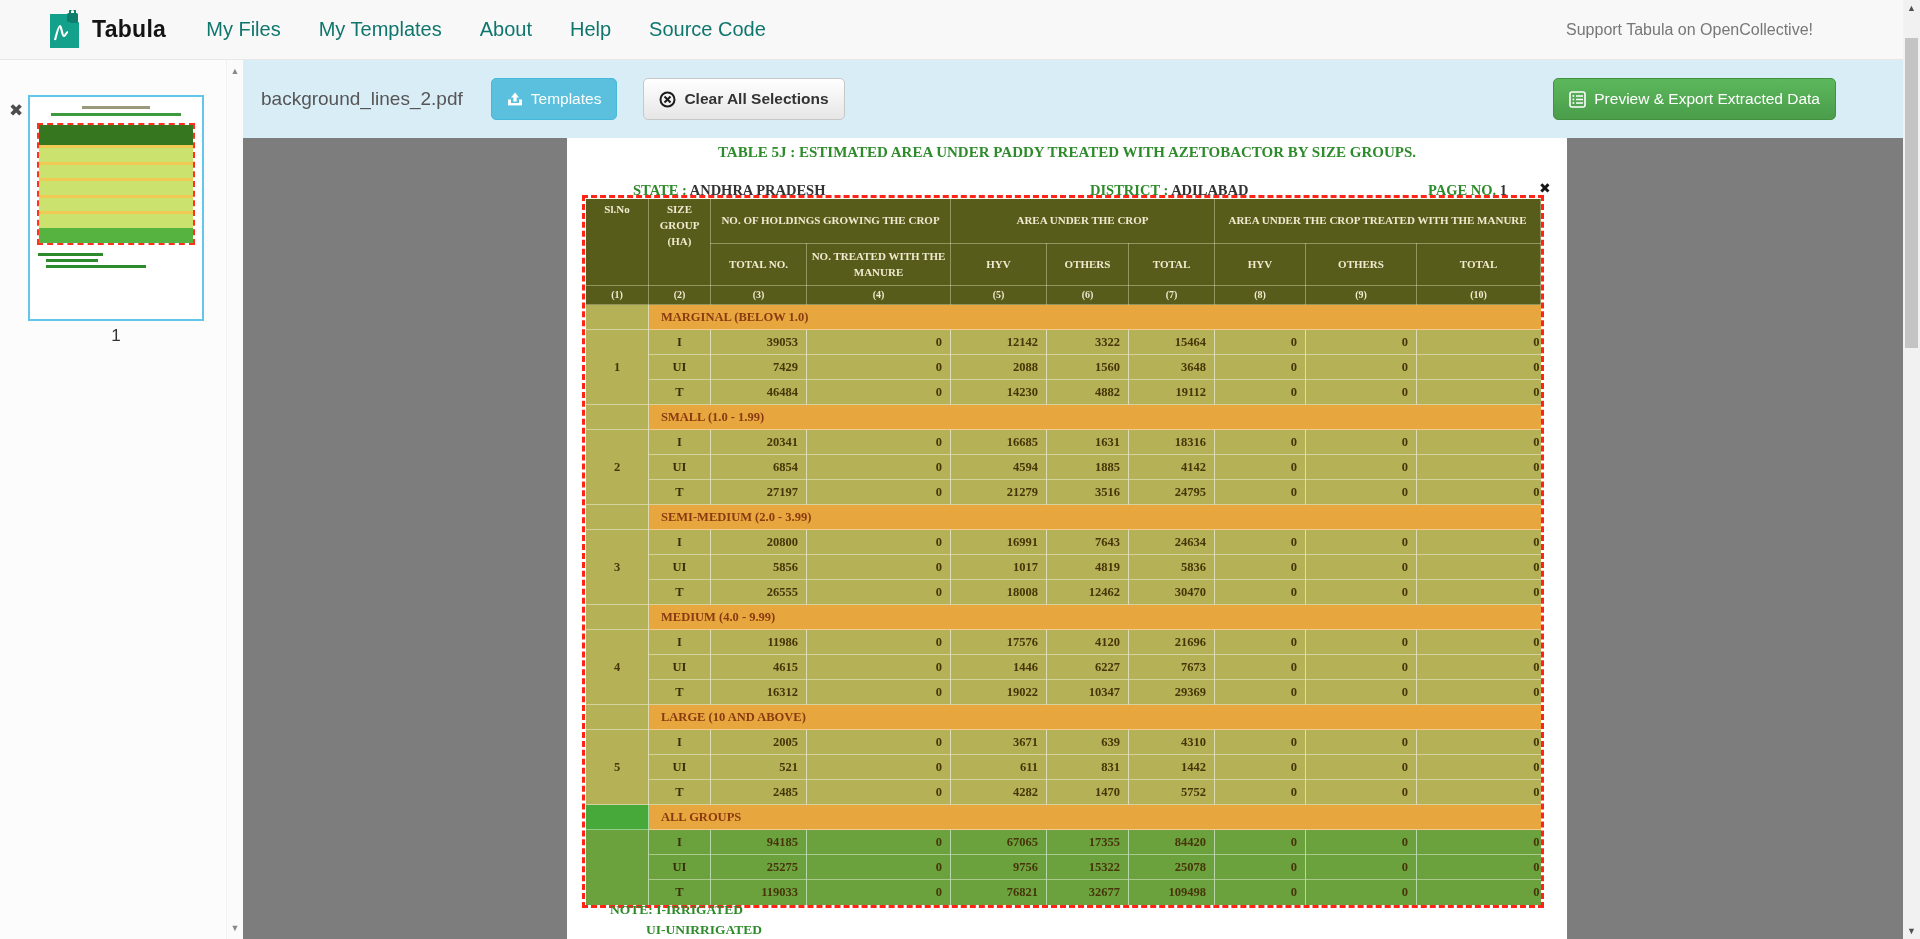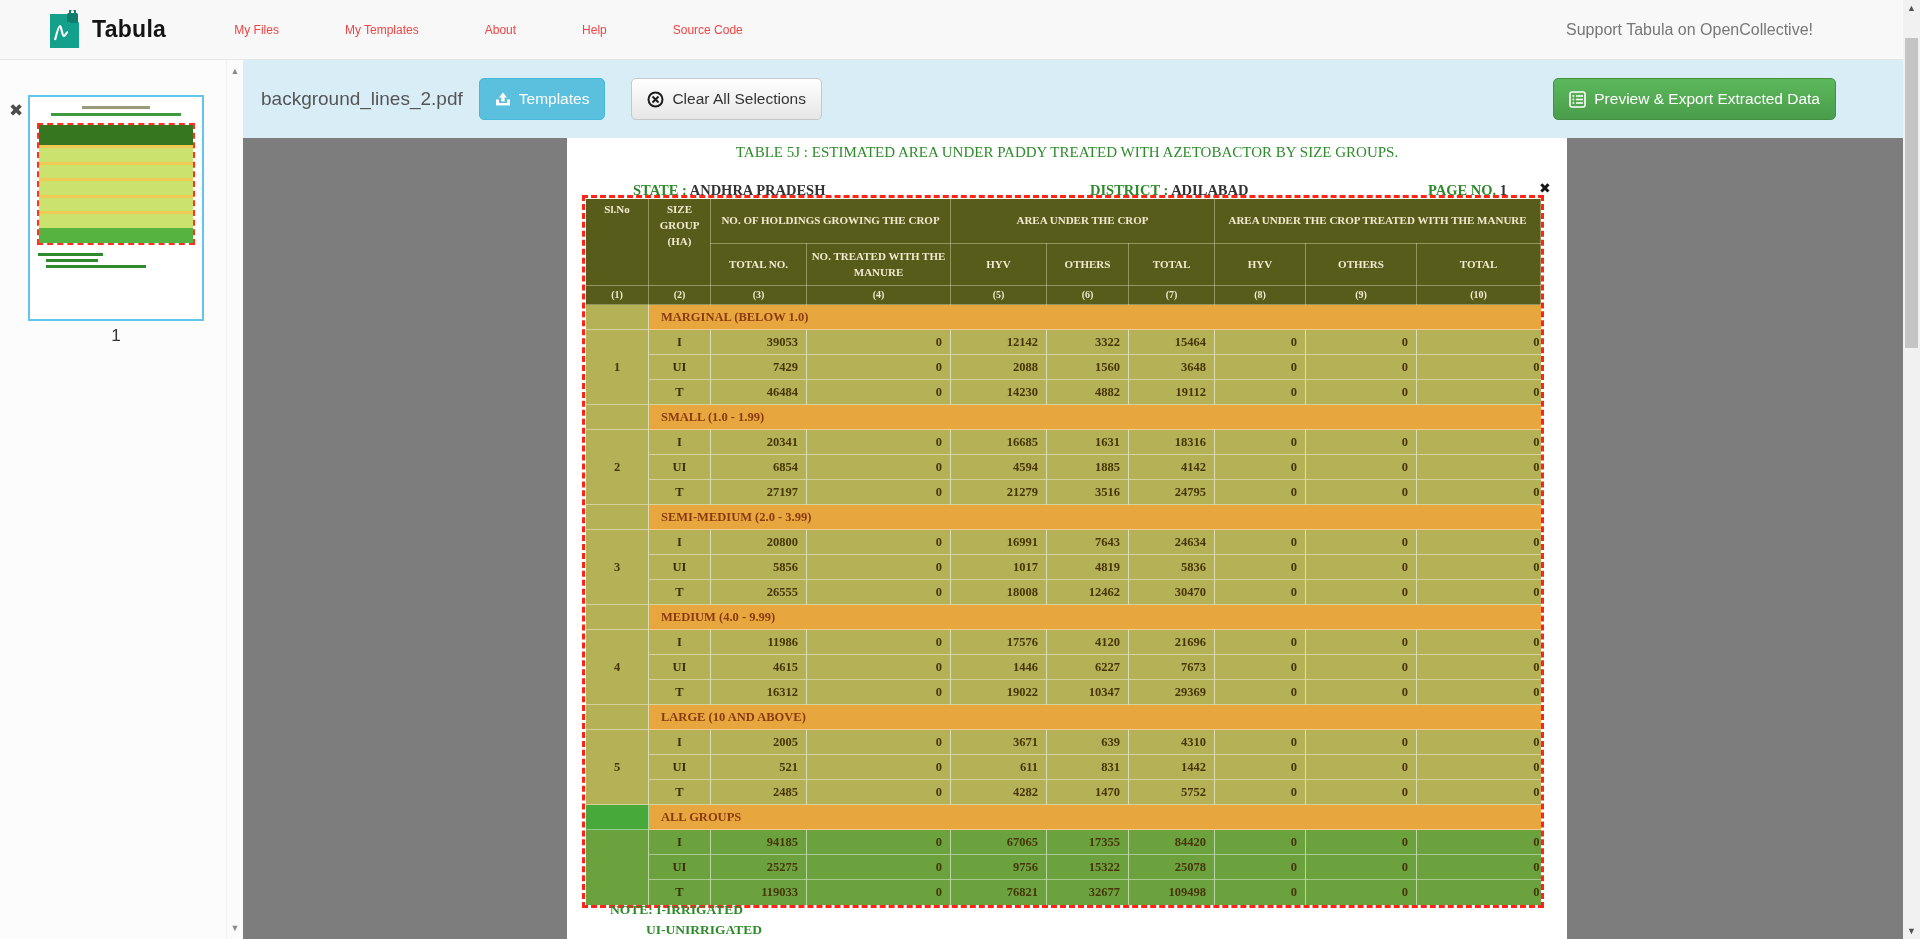--- a/index.html
+++ b/index.html
@@ -4,31 +4,31 @@
 <style>
   * { box-sizing: border-box; margin: 0; padding: 0; }
   html,body { width:1920px; height:939px; overflow:hidden; font-family:"Liberation Sans",sans-serif; background:#fff; }
 
   
   .navbar { position:absolute; top:0; left:0; right:17px; height:60px; background:#f8f8f8;
             border-bottom:1px solid #e7e7e7; display:flex; align-items:center; }
   .logo { margin-left:46px; width:36px; height:40px; flex:0 0 auto; }
   .brand { font-size:23px; font-weight:bold; color:#141414; margin-left:10px; letter-spacing:.3px; }
   .nav-items { display:flex; list-style:none; margin-left:40px; }
-  .nav-items li { color:#ef4444; font-size:12px; margin-right:38px; cursor:pointer; white-space:nowrap;margin-left:28px; }
+  .nav-items li { color:#0f766e; font-size:20px; margin-right:38px; cursor:pointer; white-space:nowrap; }
   .nav-right { margin-left:auto; margin-right:90px; color:#777; font-size:16px; cursor:pointer; }
 
   
   .toolbar { position:absolute; top:60px; left:243px; right:17px; height:78px; background:#d9edf7;
              display:flex; align-items:center; }
   .filename { margin-left:18px; font-size:19px; color:#555; }
   .btn { height:42px; display:inline-flex; align-items:center; gap:8px; padding:0 15px;
          border-radius:5px; font-size:15.5px; border:1px solid transparent; cursor:pointer; white-space:nowrap; }
-  .btn-templates { background:var(--templates-blue); border-color:#46b8da; color:#fff; margin-left:16px;justify-content:flex-end; }
-  .btn-clear { background:linear-gradient(#ffffff,#e6e6e6); border-color:#c7c7c7; color:#333; margin-left:26px; }
+  .btn-templates { background:var(--templates-blue); border-color:#46b8da; color:#fff; margin-left:28px;justify-content:flex-end; }
+  .btn-clear { background:linear-gradient(#ffffff,#e6e6e6); border-color:#c7c7c7; color:#333; margin-left:26px;font-weight:bold; }
   .btn-autodetect { background:#fbfbfb; border-color:#e2e2e2; color:#b4b4b4; margin-left:30px; cursor:default; }
   .btn-export { background:linear-gradient(#5cb85c,#4a9d4a); border-color:#43903f; color:#fff; margin-right:67px; }
   .spacer { flex:1; }
 
   
   .sidebar { position:absolute; top:60px; left:0; width:243px; bottom:0; background:#fcfcfc; }
   .thumb-close { position:absolute; left:9px; top:40px; font-size:17px; color:#4d4d4d; cursor:pointer; }
   .thumbnail { position:absolute; left:28px; top:35px; width:176px; height:226px; background:#fff;
                border:2px solid #63c5e9; cursor:pointer; }
   .mini-title { position:absolute; left:30%; top:9px; width:40%; height:3px; background:#9a9a7a; }
@@ -43,21 +43,21 @@
   .page-num { position:absolute; left:0; top:266px; width:232px; text-align:center; font-size:17px; color:#333; }
   .side-scroll { position:absolute; right:0; top:0; width:17px; bottom:0; background:#fbfbfb; border-left:1px solid #f1f1f1; }
   .side-scroll .up   { position:absolute; top:6px; left:0; width:100%; text-align:center; font-size:9px; color:#8a8a8a; cursor:pointer; }
   .side-scroll .down { position:absolute; bottom:6px; left:0; width:100%; text-align:center; font-size:9px; color:#8a8a8a; cursor:pointer; }
 
   
   .viewer { position:absolute; top:138px; left:243px; right:17px; bottom:0; background:#7d7d7d; overflow:hidden; }
   .page { position:absolute; left:324px; top:0; width:1000px; height:900px; background:#fff;
           font-family:"Liberation Serif",serif; }
   .doc-title { position:absolute; top:6px; left:0; width:100%; text-align:center;
-               color:var(--doc-green); font-weight:normal; font-size:15px; }
+               color:var(--doc-green); font-weight:bold; font-size:15px; }
   .meta { position:absolute; top:44px; font-size:14.5px; font-weight:bold; }
   .meta .lbl { color:var(--doc-green); }
   .meta .val { color:#333; }
   .meta-state { left:66px; } .meta-district { left:523px; } .meta-page { left:861px; }
   .sel-close { position:absolute; left:972px; top:42px; font-size:14px; color:#151515;
                font-family:"DejaVu Sans",sans-serif; cursor:pointer; }
 
   .selection { position:absolute; left:15px; top:57px; border:3px dashed var(--selection-red); }
 
   .pdf-table { border-collapse:collapse; table-layout:fixed; width:955px; font-family:"Liberation Serif",serif; }

